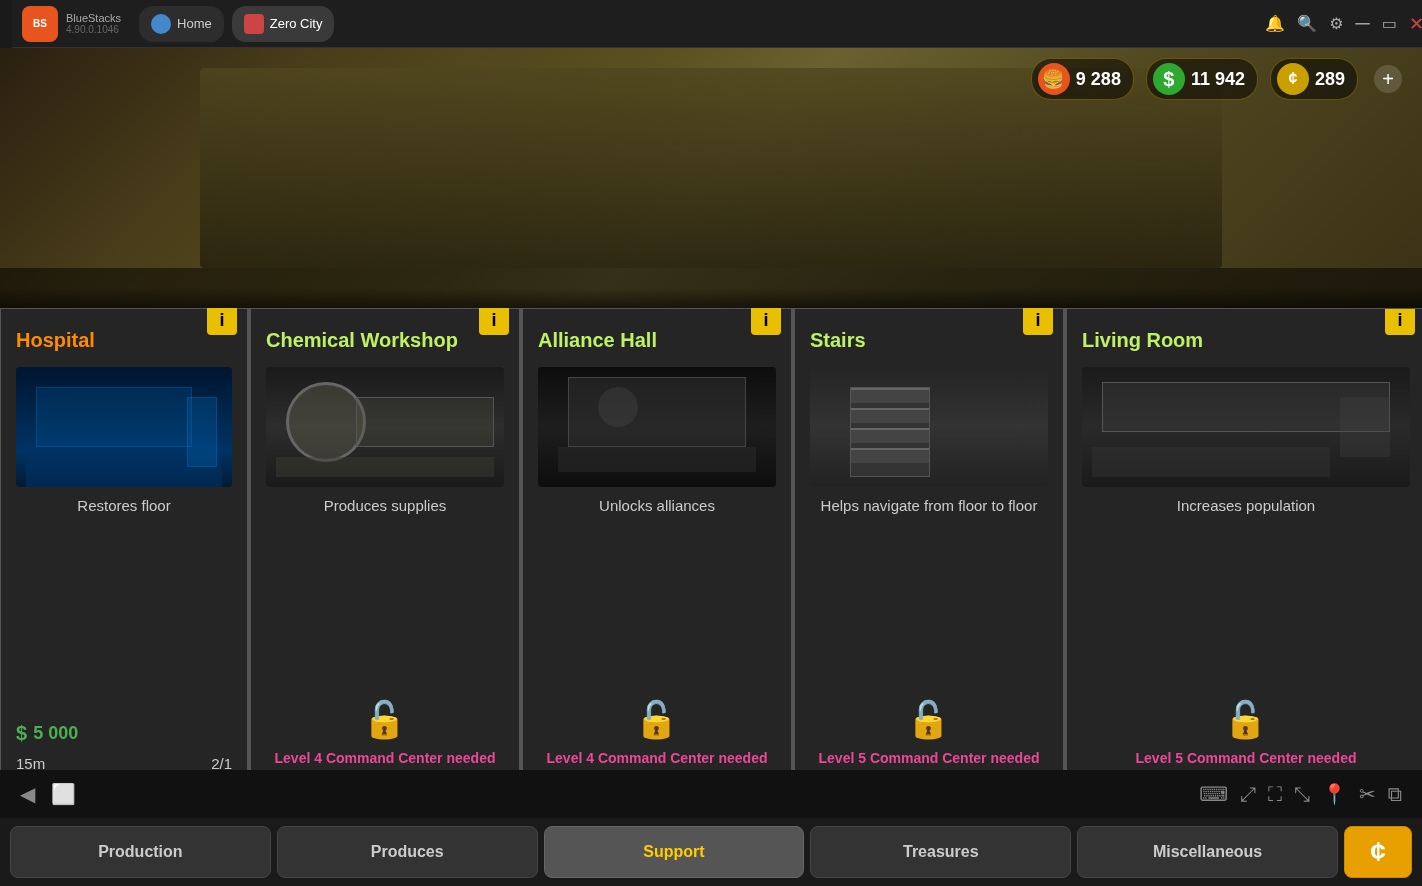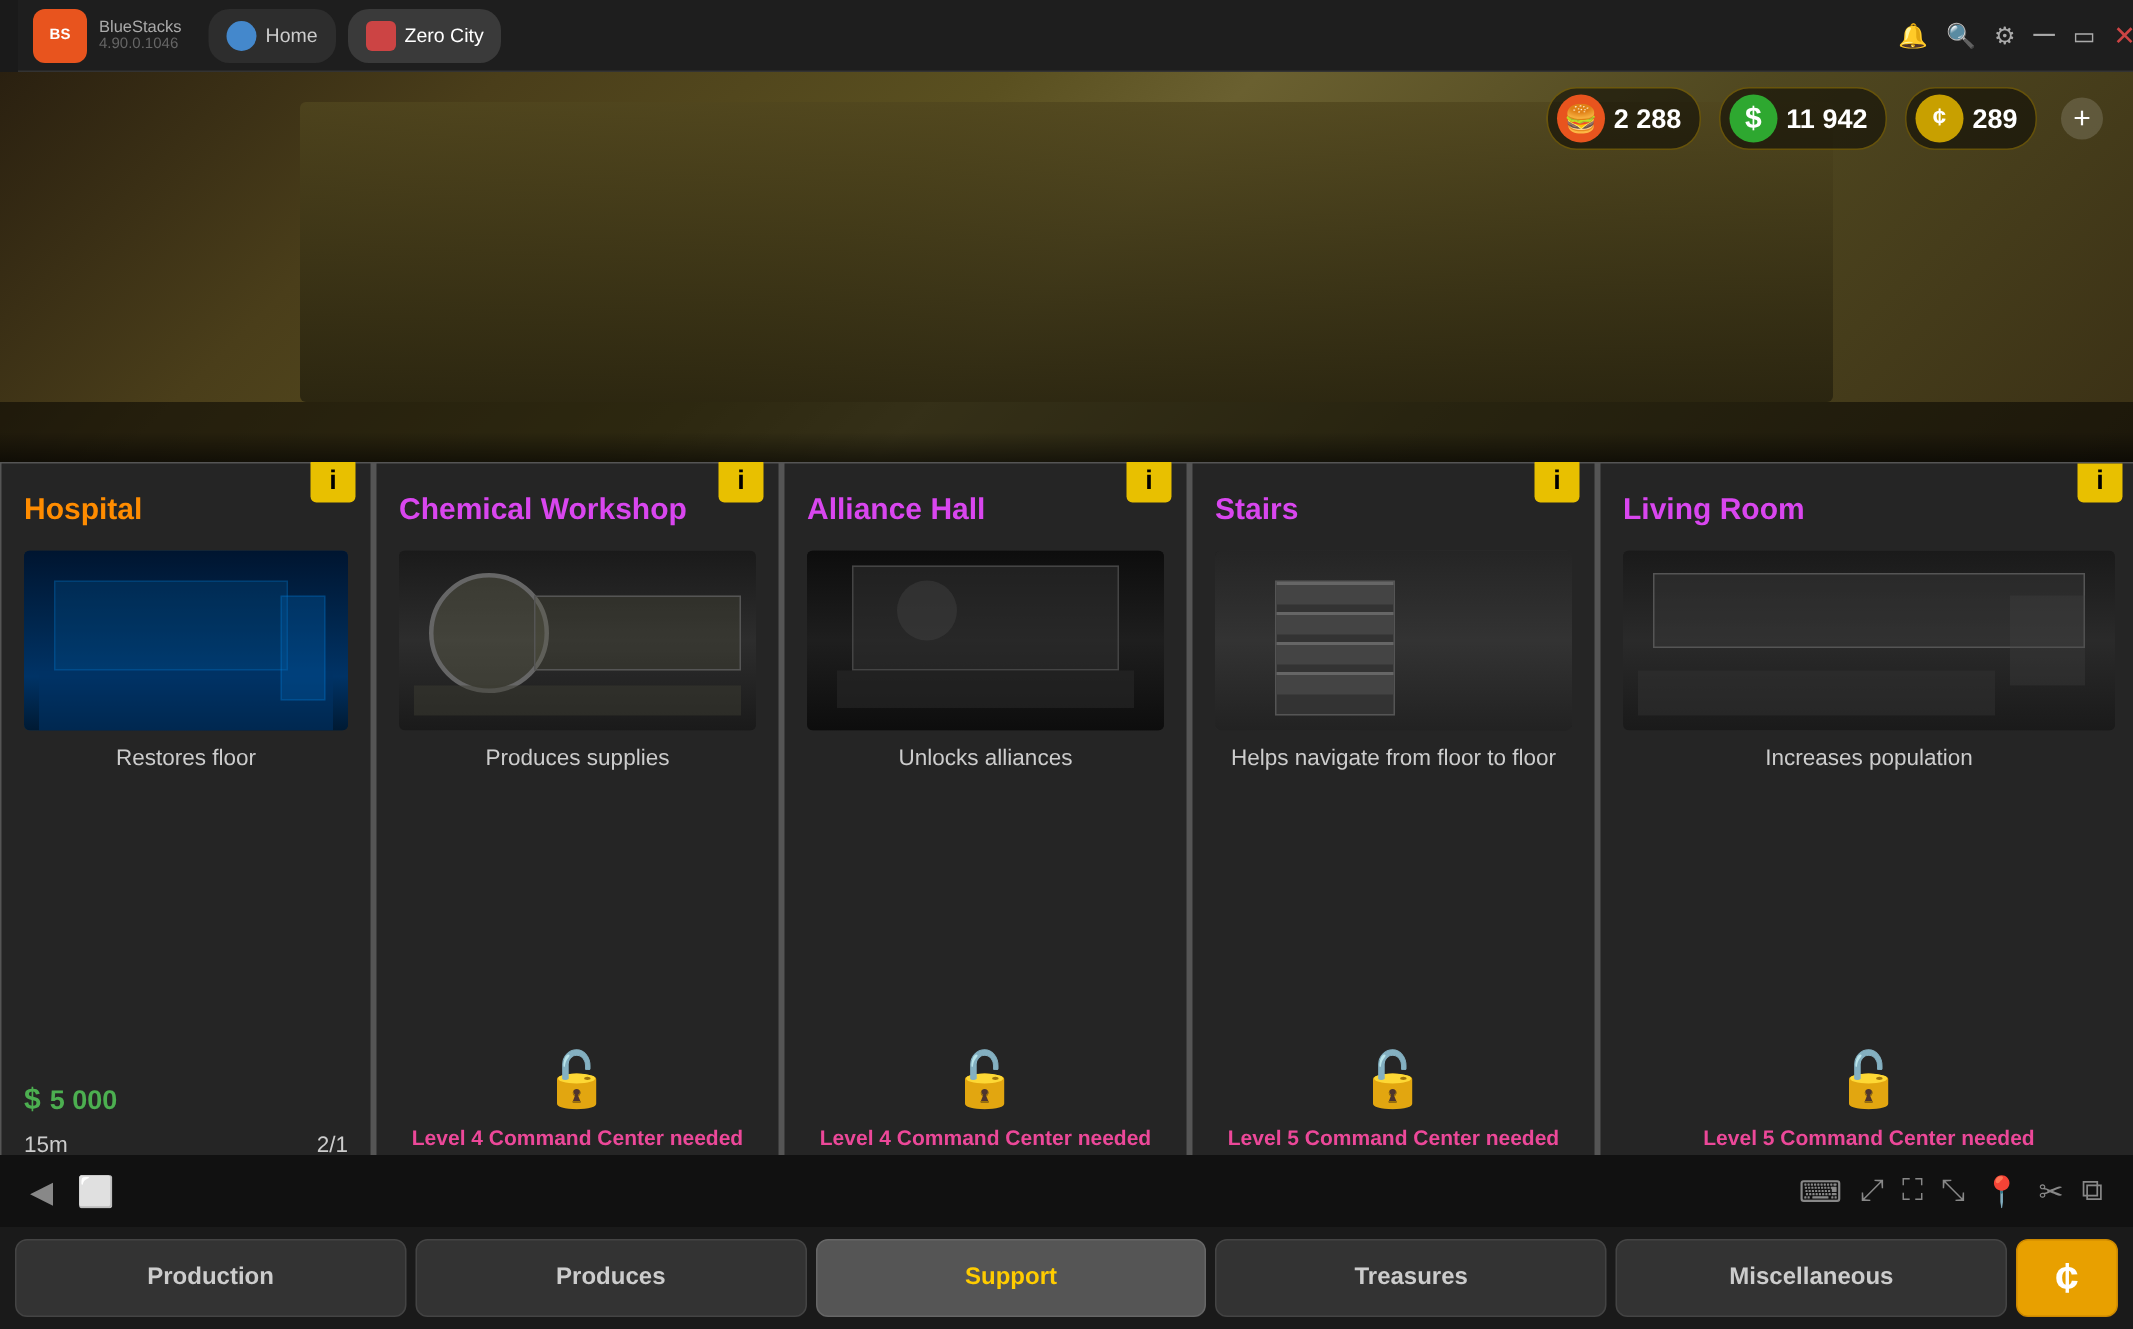--- a/index.html
+++ b/index.html
@@ -175,21 +175,21 @@
       color: #000;
       font-weight: bold;
       font-size: 18px;
       cursor: pointer;
       z-index: 5;
     }
 
     .card-title {
       font-size: 20px;
       font-weight: bold;
-      color: #d946ef;
+      color: #bef264;
       margin-bottom: 5px;
     }
     .card-title.orange { color: #ff8c00; }
 
     .card-image {
       width: 100%;
       height: 120px;
       border-radius: 4px;
       overflow: hidden;
       position: relative;
@@ -455,21 +455,21 @@
     <div style="position:absolute;top:20px;left:200px;right:200px;height:200px;background:linear-gradient(180deg,rgba(80,70,30,0.8),rgba(40,35,15,0.9));border-radius:4px;"></div>
 
     <div style="position:absolute;bottom:0;left:0;right:0;height:40px;background:rgba(0,0,0,0.5);"></div>
   </div>
 
   <div class="dark-overlay"></div>
 
   <div id="resource-bar">
     <div class="resource-item">
       <div class="resource-icon burger">🍔</div>
-      <span class="resource-value">2 288</span>
+      <span class="resource-value">9 288</span>
     </div>
     <div class="resource-item">
       <div class="resource-icon cash" style="color:white;font-weight:bold;font-size:20px;">$</div>
       <span class="resource-value">11 942</span>
     </div>
     <div class="resource-item">
       <div class="resource-icon coin" style="color:white;font-weight:bold;font-size:16px;">¢</div>
       <span class="resource-value">289</span>
     </div>
     <div class="resource-add">+</div>

